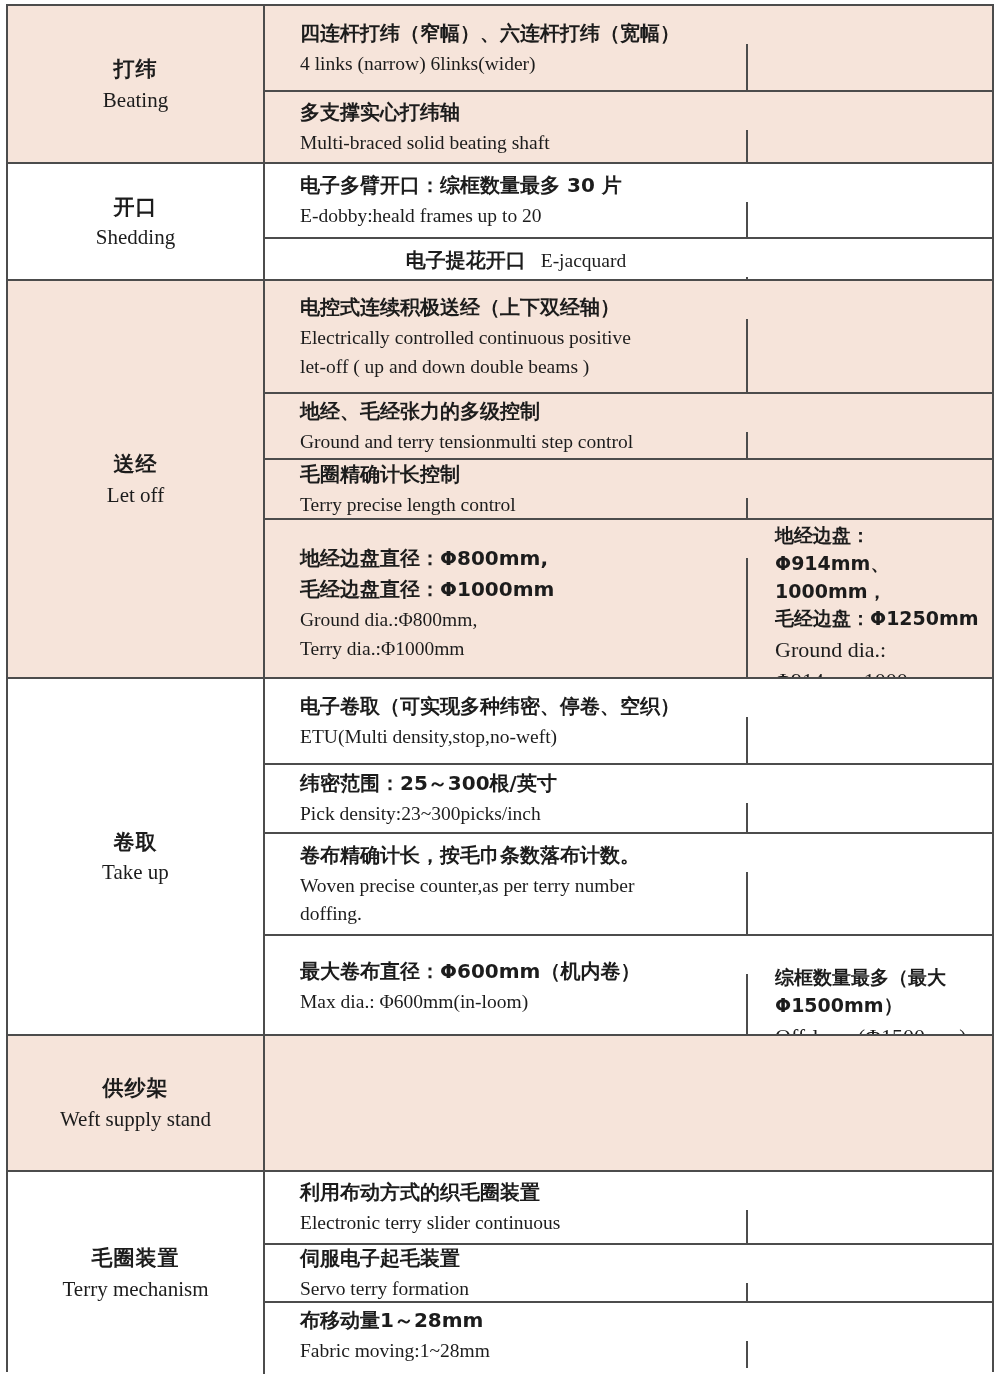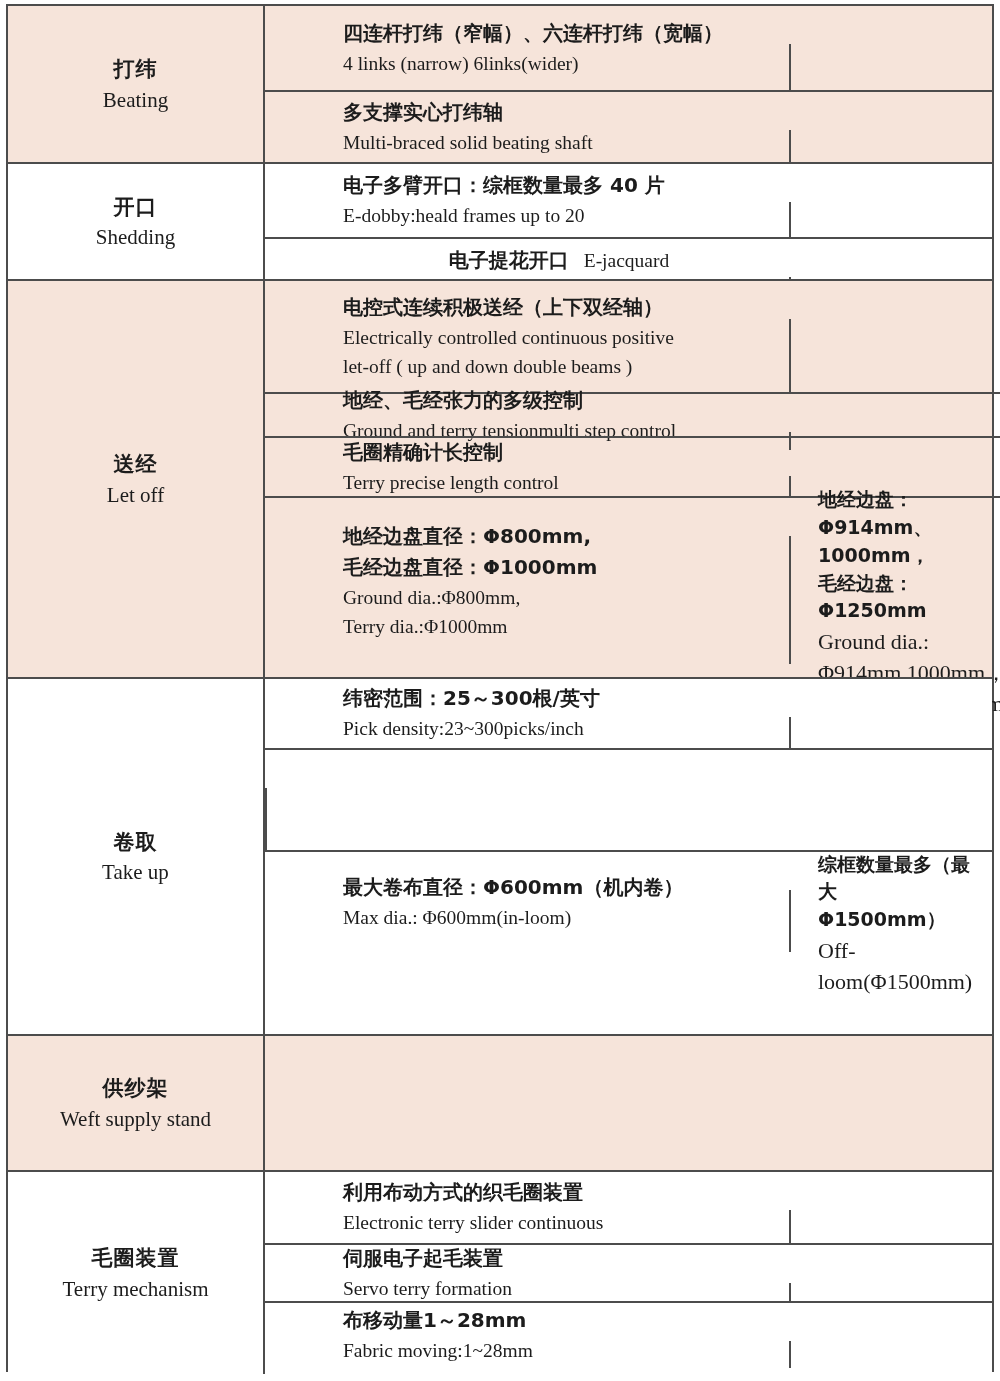--- a/index.html
+++ b/index.html
@@ -54,21 +54,20 @@
   .row + .row{border-top:2px solid #4c4c4c;}
   .cell{
     box-sizing:border-box;
     display:flex;flex-direction:column;
     justify-content:center;
     align-items:flex-start;
   }
   .c2{
     width:481px;flex:0 0 481px;
     padding:6px 14px 6px 35px;
-    margin-left:43px;
   }
   .c3{
     flex:1 1 auto;
     border-left:2px solid #4c4c4c;
     padding:12px 8px 6px 27px;
     margin-top:38px;
   }
   .zh{
     font-weight:700;font-size:20px;line-height:1.55;
     white-space:pre-line;
@@ -113,21 +112,21 @@
     </div>
 
     <div class="sec bg-white" style="height:117px">
       <div class="label-cell">
         <div class="zh">开口</div>
         <div class="en">Shedding</div>
       </div>
       <div class="rows">
         <div class="row" style="height:73px">
           <div class="cell c2">
-            <div class="zh">电子多臂开口：综框数量最多 40 片</div>
+            <div class="zh">电子多臂开口：综框数量最多 30 片</div>
             <div class="en">E-dobby:heald frames up to 20</div>
           </div>
           <div class="cell c3"></div>
         </div>
         <div class="row" style="height:44px">
           <div class="cell c2 one-line">
             <div class="zh">电子提花开口</div>
             <div class="en">E-jacquard</div>
           </div>
           <div class="cell c3"></div>
@@ -142,21 +141,21 @@
       </div>
       <div class="rows">
         <div class="row" style="height:111px">
           <div class="cell c2">
             <div class="zh">电控式连续积极送经（上下双经轴）</div>
             <div class="en">Electrically controlled continuous positive
 let-off ( up and down double beams )</div>
           </div>
           <div class="cell c3"></div>
         </div>
-        <div class="row" style="height:44px">
+        <div class="row" style="height:66px">
           <div class="cell c2">
             <div class="zh">地经、毛经张力的多级控制</div>
             <div class="en">Ground and terry tensionmulti step control</div>
           </div>
           <div class="cell c3"></div>
         </div>
         <div class="row" style="height:60px">
           <div class="cell c2">
             <div class="zh">毛圈精确计长控制</div>
             <div class="en">Terry precise length control</div>
@@ -181,28 +180,40 @@
         </div>
       </div>
     </div>
 
     <div class="sec bg-white" style="height:357px">
       <div class="label-cell">
         <div class="zh">卷取</div>
         <div class="en">Take up</div>
       </div>
       <div class="rows">
+        <div class="row" style="height:84px">
+          <div class="cell c2">
+            <div class="zh">电子卷取（可实现多种纬密、停卷、空织）</div>
+            <div class="en">ETU(Multi density,stop,no-weft)</div>
+          </div>
+          <div class="cell c3"></div>
+        </div>
         <div class="row" style="height:69px">
           <div class="cell c2">
             <div class="zh">纬密范围：25～300根/英寸</div>
             <div class="en">Pick density:23~300picks/inch</div>
           </div>
           <div class="cell c3"></div>
         </div>
         <div class="row" style="height:102px">
+          <div class="cell c2">
+            <div class="zh">卷布精确计长，按毛巾条数落布计数。</div>
+            <div class="en">Woven precise counter,as per terry number
+doffing.</div>
+          </div>
           <div class="cell c3"></div>
         </div>
         <div class="row" style="height:102px">
           <div class="cell c2">
             <div class="zh">最大卷布直径：Φ600mm（机内卷）</div>
             <div class="en">Max dia.: Φ600mm(in-loom)</div>
           </div>
           <div class="cell c3">
             <div class="zh">综框数量最多（最大
 Φ1500mm）</div>

